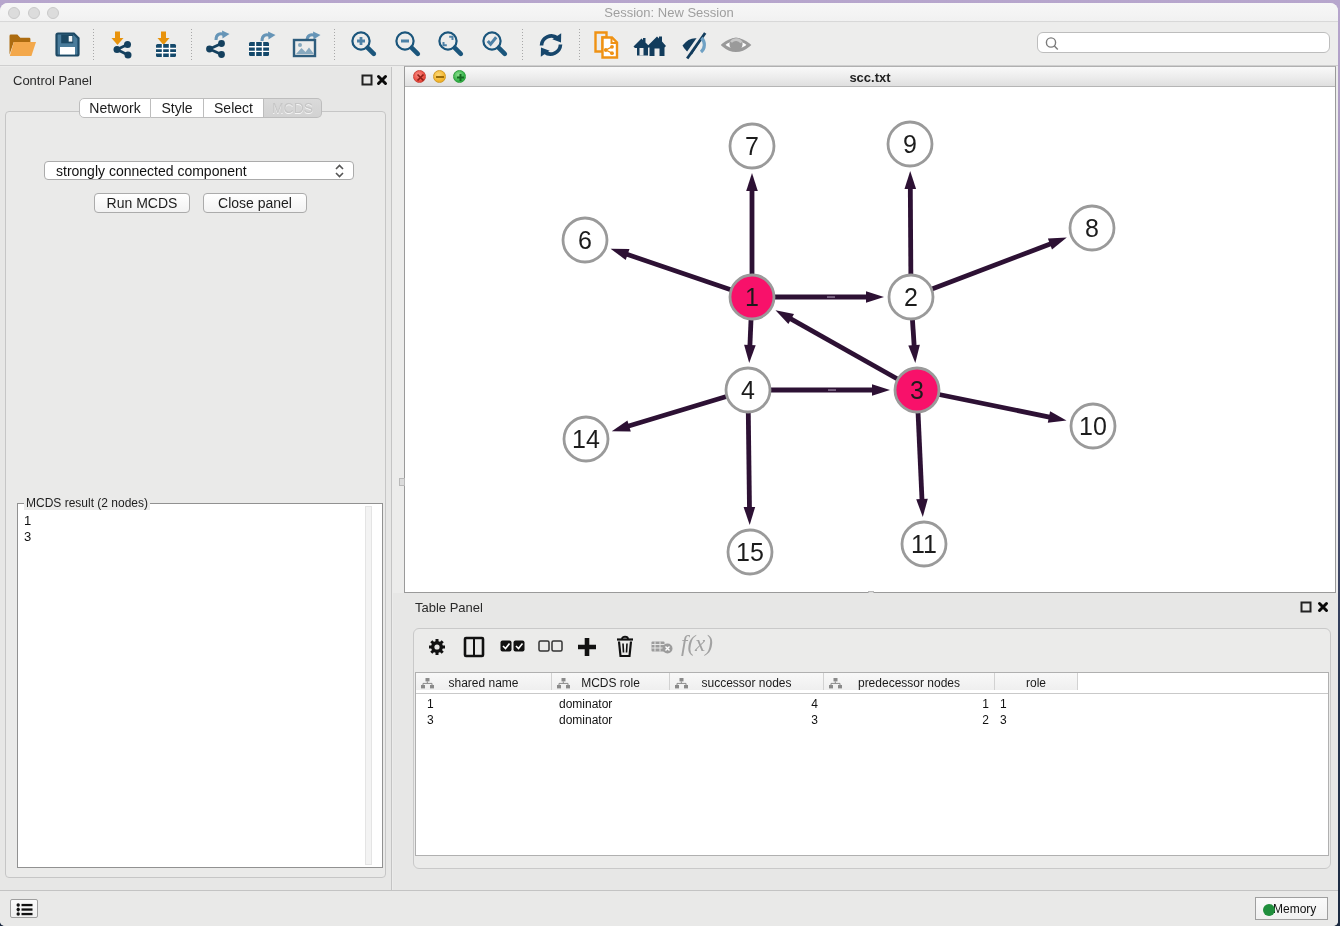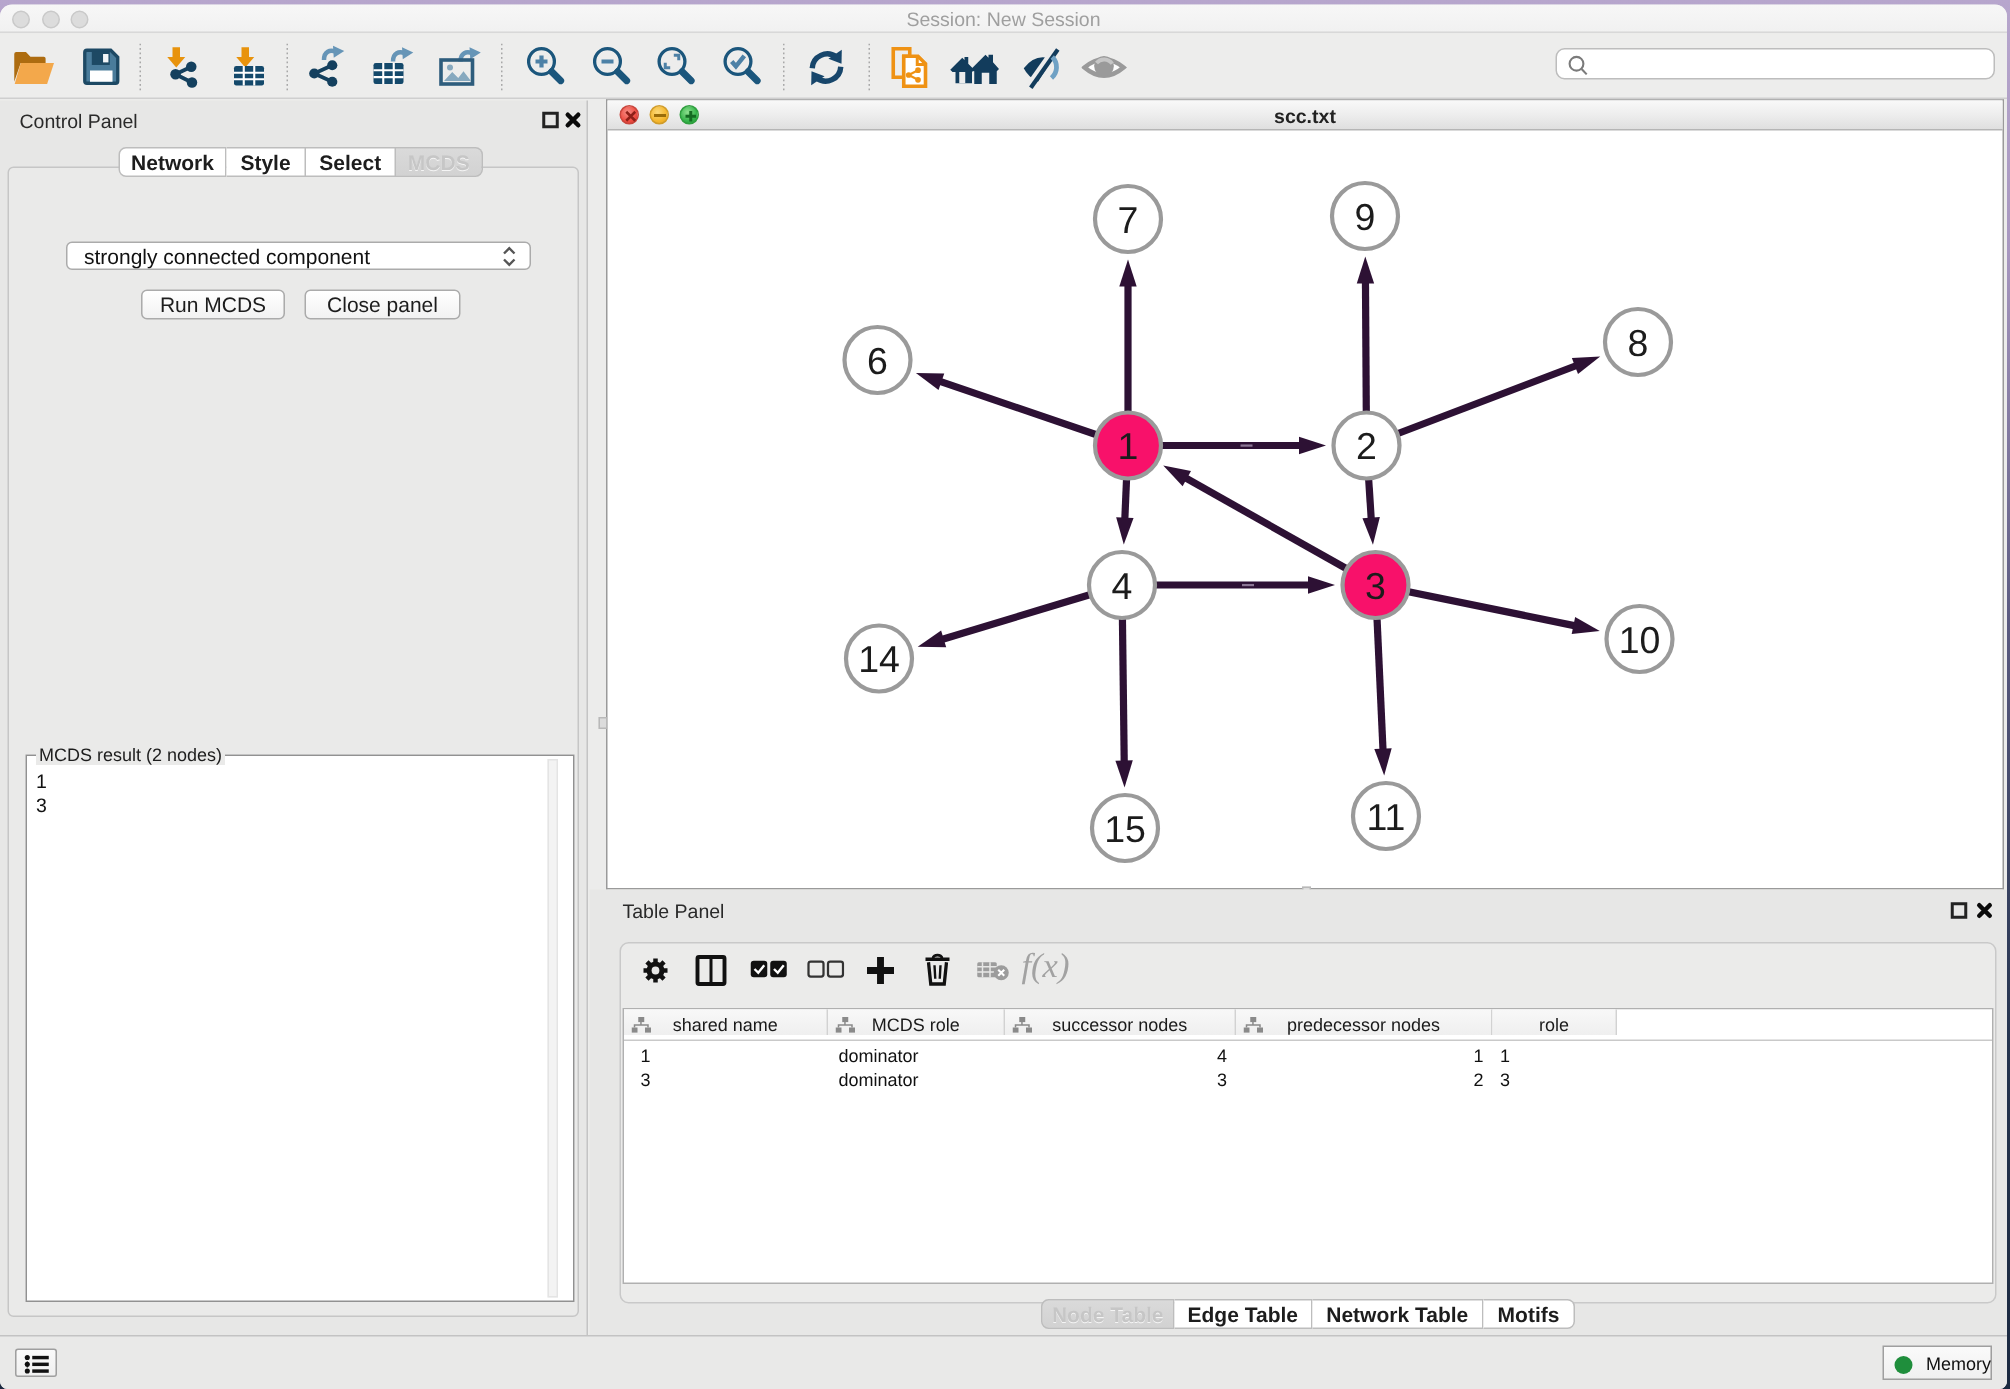--- a/index.html
+++ b/index.html
@@ -10,21 +10,21 @@
 .tl { position:absolute; top:4px; width:12px; height:12px; border-radius:50%; background:#dcdcdc; border:1px solid #c9c9c9; }
 .wtitle { position:absolute; top:2px; left:0; width:100%; text-align:center; font-size:13px; color:#9f9f9f; }
 .toolbar { position:absolute; left:0; top:20px; width:100%; height:43px; background:#ededec; border-bottom:1px solid #cfcfcf; }
 .tsep { position:absolute; top:6px; height:32px; width:1px; background-image:linear-gradient(#a8a8a8 33%, rgba(0,0,0,0) 0%); background-size:1px 3px; }
 .ticon { position:absolute; top:7px; }
 .searchbox { position:absolute; left:1037px; top:9px; width:293px; height:21px; background:#fff; border:1px solid #bdbdbd; border-radius:6px; }
 
 .cpanel { position:absolute; left:0; top:64px; width:392px; height:823px; background:#e7e7e6; border-right:1px solid #c4c4c4; }
 .phead { font-size:13px; color:#2a2a2a; }
 .tabs { position:absolute; display:flex; height:20px; }
-.tab { font-size:14px; font-weight:bold; color:#1d1d1d; background:#fff; border:1px solid #bdbdbd; border-left:none; line-height:19px; text-align:center; white-space:nowrap; }
+.tab { font-size:14px; font-weight:normal; color:#1d1d1d; background:#fff; border:1px solid #bdbdbd; border-left:none; line-height:19px; text-align:center; white-space:nowrap; }
 .tab.first { border-left:1px solid #bdbdbd; border-radius:5px 0 0 5px; }
 .tab.last { border-radius:0 5px 5px 0; }
 .tab.sel { background:linear-gradient(#dadada,#d2d2d2); color:#c6c6c6; text-shadow:0 1px 0 #f5f5f5; }
 .contentpane { position:absolute; left:5px; top:44px; width:381px; height:767px; background:#eaeae9; border:1px solid #c6c6c6; border-radius:4px; }
 .combo { position:absolute; left:44px; top:94px; width:310px; height:19px; background:#fff; border:1px solid #ababab; border-radius:4px; font-size:14px; color:#111; line-height:18px; padding-left:11px; }
 .btn { position:absolute; height:20px; background:linear-gradient(#ffffff,#f2f2f2); border:1px solid #ababab; border-radius:4px; font-size:14px; font-weight:normal; color:#1d1d1d; text-align:center; line-height:18px; }
 .groupbox { position:absolute; left:17px; top:436px; width:366px; height:365px; border:1px solid #919191; background:#fff; }
 .grouplabel { position:absolute; left:6px; top:-8px; background:#eaeae9; padding:0 2px; font-size:12px; color:#1d1d1d; }
 
 .netframe { position:absolute; left:404px; top:63px; width:932px; height:527px; background:#fff; border:1px solid #9a9a9a; border-top:1px solid #b0b0b0; }
@@ -404,38 +404,32 @@
     <div class="td" style="left:143px;top:23px">dominator</div>
     <div class="td" style="left:254px;top:23px;width:148px;text-align:right">4</div>
     <div class="td" style="left:408px;top:23px;width:165px;text-align:right">1</div>
     <div class="td" style="left:584px;top:23px">1</div>
     <div class="td" style="left:11px;top:39px">3</div>
     <div class="td" style="left:143px;top:39px">dominator</div>
     <div class="td" style="left:254px;top:39px;width:148px;text-align:right">3</div>
     <div class="td" style="left:408px;top:39px;width:165px;text-align:right">2</div>
     <div class="td" style="left:584px;top:39px">3</div>
   </div>
-  <div class="tabs" style="left:301px;top:273px">
-    <div class="tab first sel" style="width:89px">Node Table</div>
-    <div class="tab" style="width:92px">Edge Table</div>
-    <div class="tab" style="width:114px">Network Table</div>
-    <div class="tab last" style="width:61px">Motifs</div>
-  </div>
 </div>
 
 <div class="statusbar">
   <div class="sbtn" style="left:10px;top:8px;width:28px;height:19px;border-radius:2px">
     <svg style="position:absolute;left:5px;top:3px" width="17" height="13" viewBox="0 0 17 13">
       <g fill="#111">
             <circle cx="2.2" cy="2" r="1.7"></circle>
             <circle cx="2.2" cy="6.5" r="1.7"></circle>
             <circle cx="2.2" cy="11" r="1.7"></circle>
       <rect x="5.5" y="0.9" width="11" height="2.3"></rect>
             <rect x="5.5" y="5.4" width="11" height="2.3"></rect>
             <rect x="5.5" y="9.9" width="11" height="2.3"></rect>
           </g>
       <path d="M2.2 2 v9" stroke="#111" stroke-width="0.8" stroke-dasharray="1.2 1.5"></path>
     </svg>
   </div>
-  <div class="sbtn" style="left:1255px;top:6px;width:73px;height:23px;font-size:12px;color:#111;line-height:22px;padding-left:28px">
+  <div class="sbtn" style="left:1255px;top:6px;width:73px;height:23px;font-size:12px;color:#111;line-height:22px;padding-left:17px">
     <div style="position:absolute;left:7px;top:5.5px;width:12px;height:12px;border-radius:50%;background:#1f8e3c"></div>Memory</div>
 </div>
 </div>
 
 </body></html>

